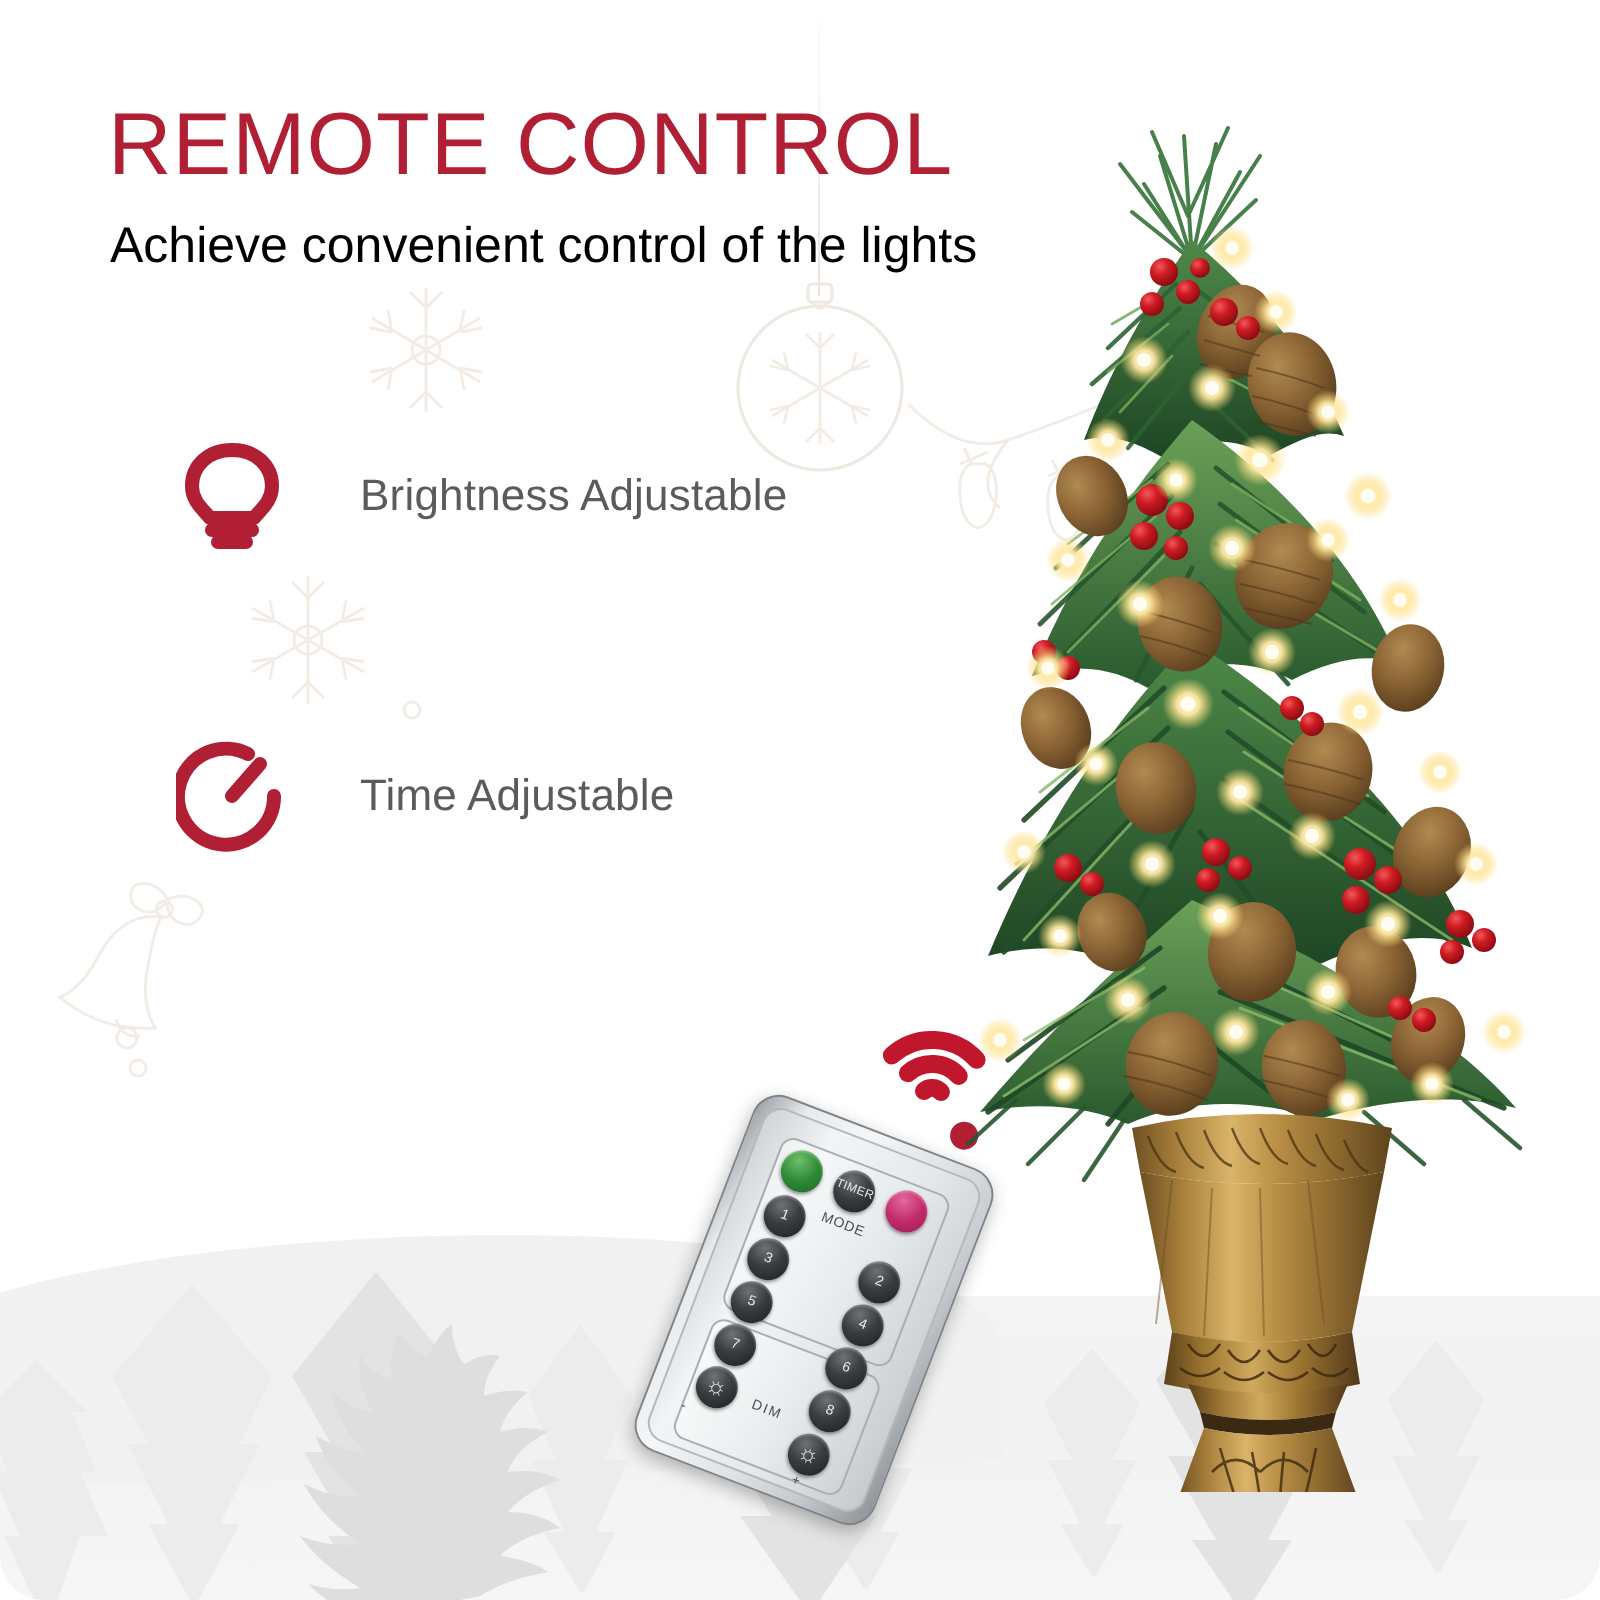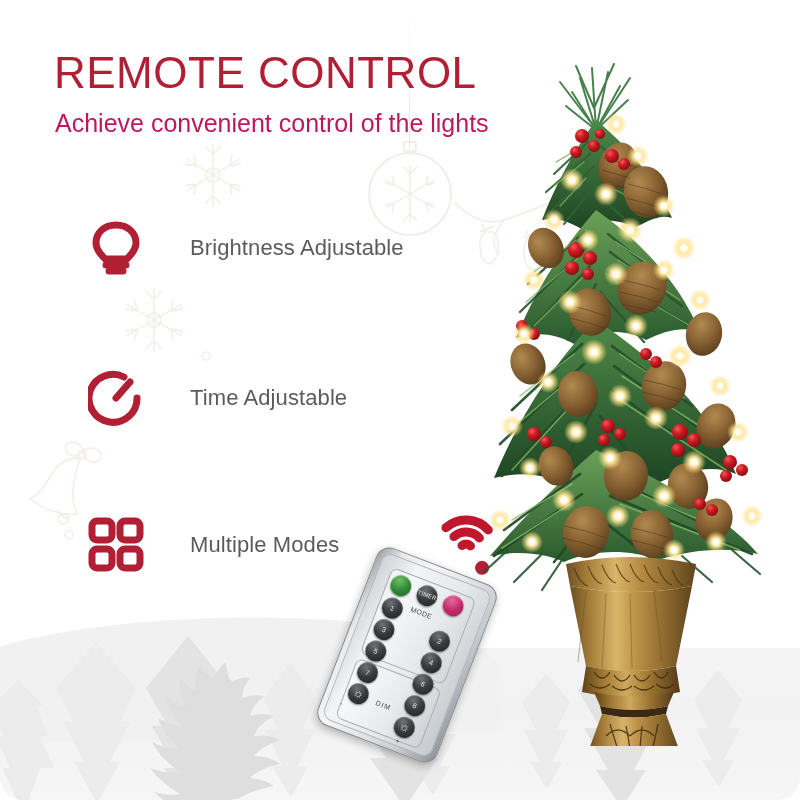--- a/index.html
+++ b/index.html
@@ -40,25 +40,25 @@
 
   
   .headline{
     position:absolute;left:54px;top:47px;
     font-size:44px;line-height:52px;letter-spacing:.5px;
     font-weight:400;color:#b01f33;white-space:nowrap;
   }
   .subhead{
     position:absolute;left:55px;top:107px;
     font-size:25px;line-height:32px;font-weight:400;
-    color:#be185d;white-space:nowrap;
-  }
-
-  
-  .feature{position:absolute;display:flex;align-items:center;gap:10px;}
+    color:#000000;white-space:nowrap;
+  }
+
+  
+  .feature{position:absolute;display:flex;align-items:center;}
   .feature .ico{width:64px;height:64px;display:flex;align-items:center;justify-content:center;flex:0 0 64px;}
   .feature .ico svg{display:block;}
   .feature .flabel{
     margin-left:32px;font-size:22px;color:#5b5b5d;
     font-weight:400;white-space:nowrap;letter-spacing:.1px;
   }
   #feature-0{left:84px;top:216px;}
   #feature-1{left:84px;top:366px;justify-content:center;}
   #feature-2{left:84px;top:513px;}
 
@@ -236,33 +236,20 @@
   <div class="feature" id="feature-1">
     <span class="ico">
       <svg width="56" height="56" viewBox="0 0 56 56" aria-hidden="true">
         <path class="ico-stroke" d="M36 7 A24 24 0 1 0 49 28"></path>
         <path class="ico-stroke" d="M28 28 L42 12"></path>
       </svg>
     </span>
     <span class="flabel">Time Adjustable</span>
   </div>
 
-  <div class="feature" id="feature-2">
-    <span class="ico">
-      <svg width="56" height="56" viewBox="0 0 56 56" aria-hidden="true">
-        <g class="ico-stroke" stroke-width="6">
-          <rect x="4" y="4" width="20" height="19" rx="5"></rect>
-          <rect x="32" y="4" width="20" height="19" rx="5"></rect>
-          <rect x="4" y="32" width="20" height="19" rx="5"></rect>
-          <rect x="32" y="32" width="20" height="19" rx="5"></rect>
-        </g>
-      </svg>
-    </span>
-    <span class="flabel">Multiple Modes</span>
-  </div>
 
   <div id="signal-waves">
     <svg width="76" height="76" viewBox="0 0 76 76" aria-hidden="true">
       <g class="wave">
         <path d="M38 68 A30 30 0 0 1 8 38" transform="rotate(180 38 38)"></path>
         <path d="M38 56 A18 18 0 0 1 20 38" transform="rotate(180 38 38)"></path>
         <path d="M38 44 A6 6 0 0 1 32 38" transform="rotate(180 38 38)"></path>
       </g>
       <circle class="ico-fillred" cx="38" cy="62" r="7" fill="#c1172c"></circle>
       <path class="wave" d="M8 38 A30 30 0 0 1 38 8" style="display:none"></path>

